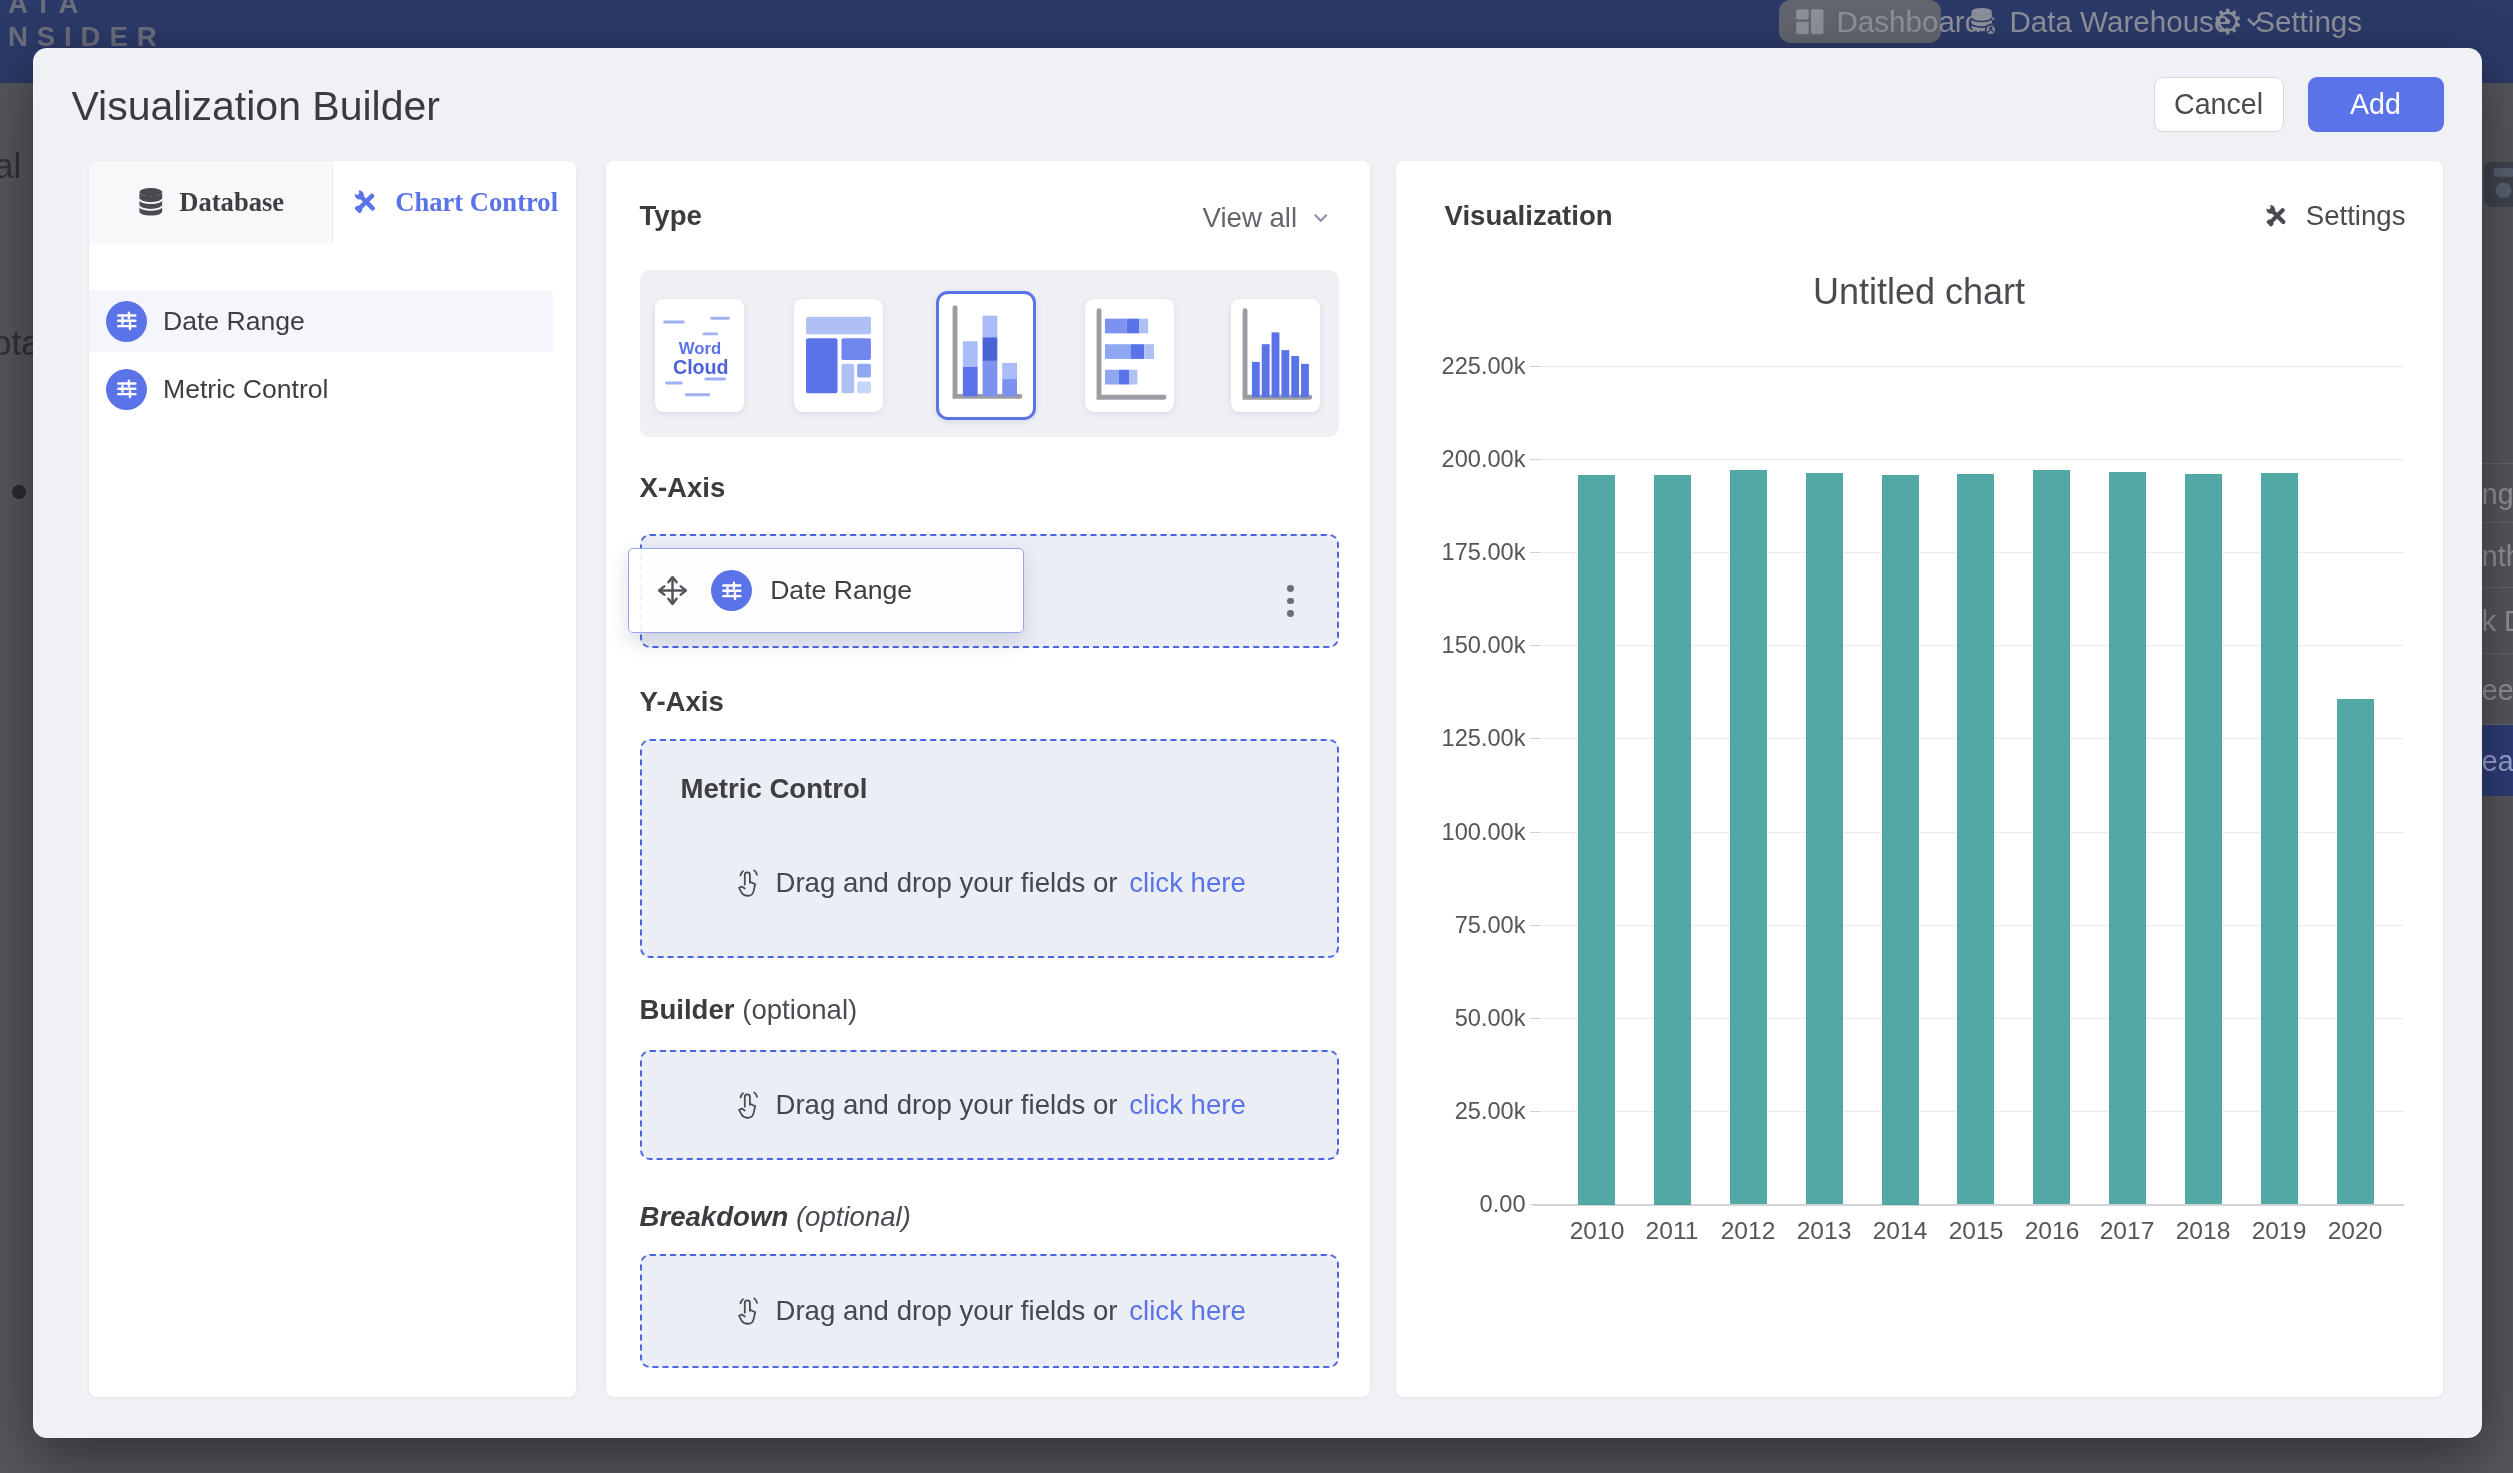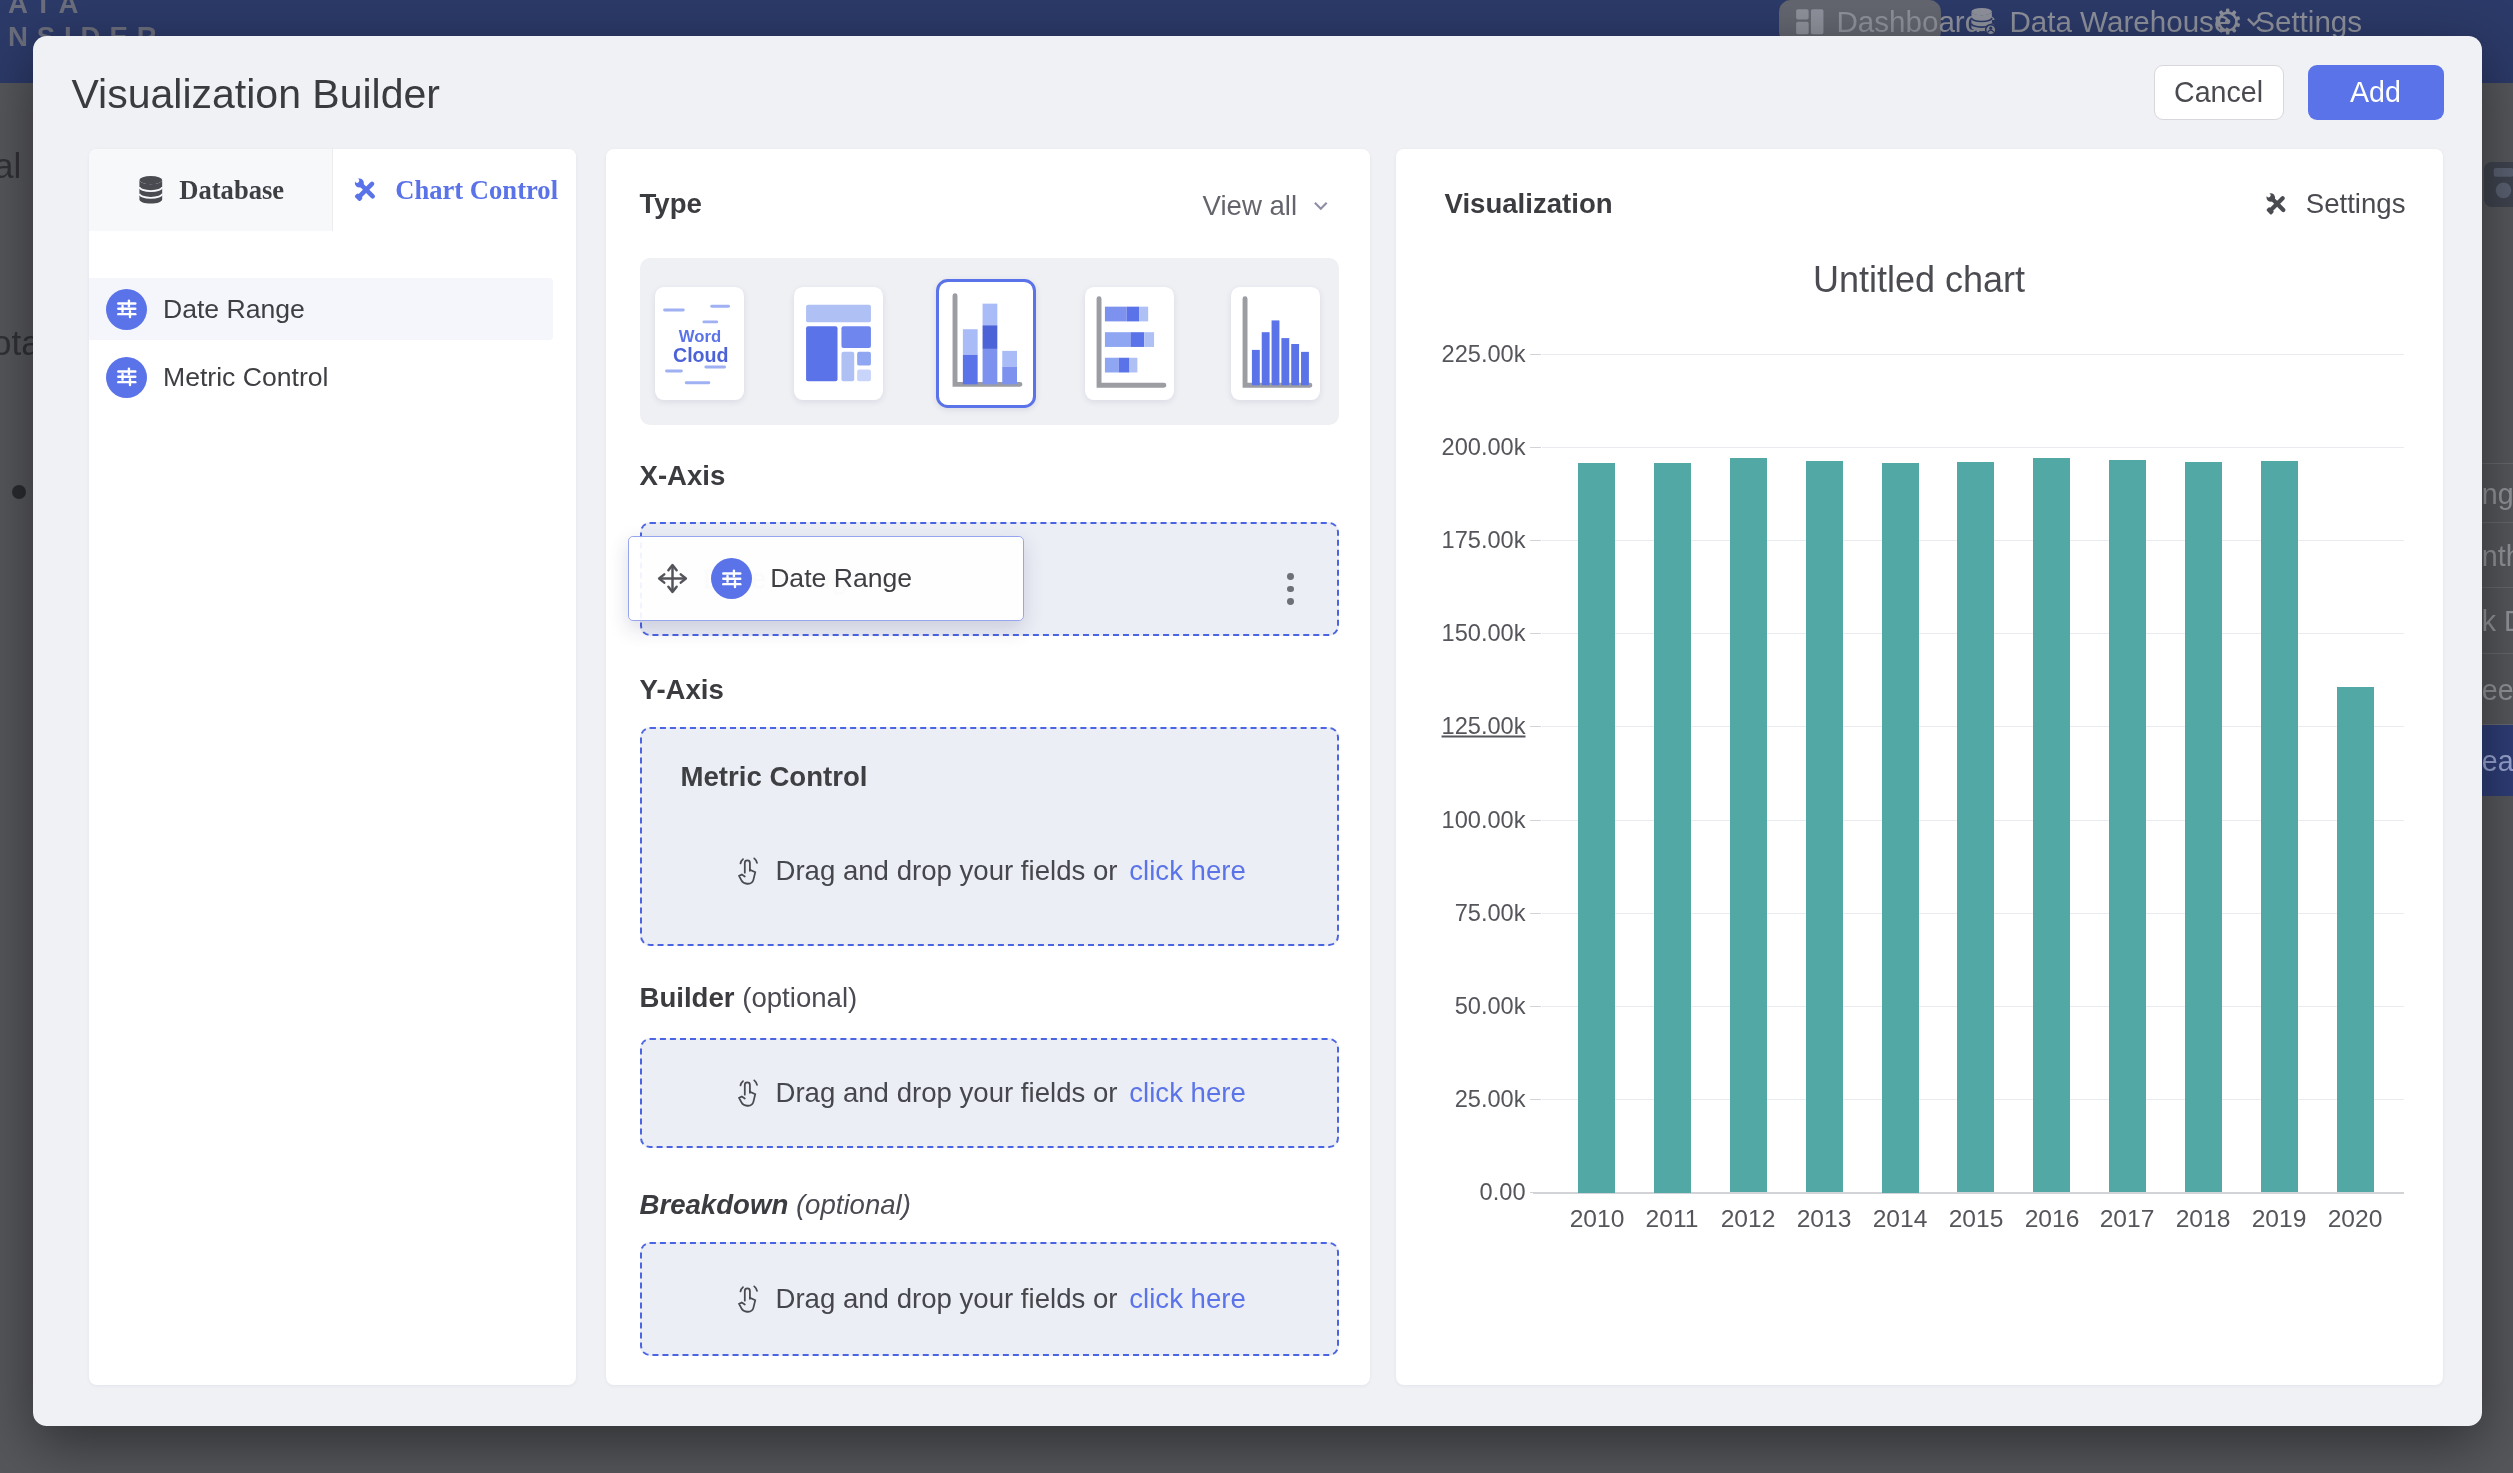--- a/index.html
+++ b/index.html
@@ -17,21 +17,21 @@
   .bg-frag{color:#303136;font-size:35px;}
   .bg-bullet{width:13.8px;height:13.8px;border-radius:50%;background:#2b2c30;}
   .bg-row{position:absolute;left:0;width:46px;overflow:visible;border-top:1px solid #67686d;
           color:#93949b;font-size:28.6px;white-space:nowrap;}
   .bg-row span{position:absolute;left:13.8px;top:50%;transform:translateY(-50%);}
   .bg-row.hl{background:#2e3d77;color:#9aa5d2;}
   .bg-list{left:2468px;top:463px;width:46px;height:335px;}
   .save-chip{left:2482px;top:160px;width:43px;height:49px;}
 
   
-  .modal{left:32.5px;top:36px;width:2449px;height:1390px;background:#f0f1f5;border-radius:13.8px;
+  .modal{left:32.5px;top:48px;width:2449px;height:1390px;background:#f0f1f5;border-radius:13.8px;
          box-shadow:0 17.7px 59px rgba(0,0,0,.45);}
   .modal-title{left:39px;top:35px;font-size:41px;font-weight:500;color:#3a3b3f;}
   .btn{display:flex;align-items:center;justify-content:center;font-size:28.6px;border-radius:9px;
        height:55px;cursor:pointer;box-sizing:border-box;}
   .btn-cancel{right:198px;top:28.6px;width:130px;background:#ffffff;border:1px solid #d8d8dc;color:#4a4b50;}
   .btn-add{right:38px;top:28.6px;width:136px;background:#5b73e8;color:#ffffff;}
 
   .panel{background:#ffffff;border-radius:7.9px;box-shadow:0 1px 3.9px rgba(25,30,60,.06);}
   .panel-left{left:56px;top:113px;width:487px;height:1236px;overflow:hidden;}
   .panel-mid{left:573px;top:113px;width:764px;height:1236px;}
@@ -416,21 +416,21 @@
         <div class="tickmark" style="top: 857px;"></div>
         <div class="ytick" style="top: 857px;">50.00k</div>
         <div class="gridline" style="top: 764px;"></div>
         <div class="tickmark" style="top: 764px;"></div>
         <div class="ytick" style="top: 764px;">75.00k</div>
         <div class="gridline" style="top: 671px;"></div>
         <div class="tickmark" style="top: 671px;"></div>
         <div class="ytick" style="top: 671px;">100.00k</div>
         <div class="gridline" style="top: 577px;"></div>
         <div class="tickmark" style="top: 577px;"></div>
-        <div class="ytick" style="top: 577px; text-decoration: underline;">125.00k</div>
+        <div class="ytick" style="top: 577px;">125.00k</div>
         <div class="gridline" style="top: 484px;"></div>
         <div class="tickmark" style="top: 484px;"></div>
         <div class="ytick" style="top: 484px;">150.00k</div>
         <div class="gridline" style="top: 391px;"></div>
         <div class="tickmark" style="top: 391px;"></div>
         <div class="ytick" style="top: 391px;">175.00k</div>
         <div class="gridline" style="top: 298px;"></div>
         <div class="tickmark" style="top: 298px;"></div>
         <div class="ytick" style="top: 298px;">200.00k</div>
         <div class="gridline" style="top: 205px;"></div>

